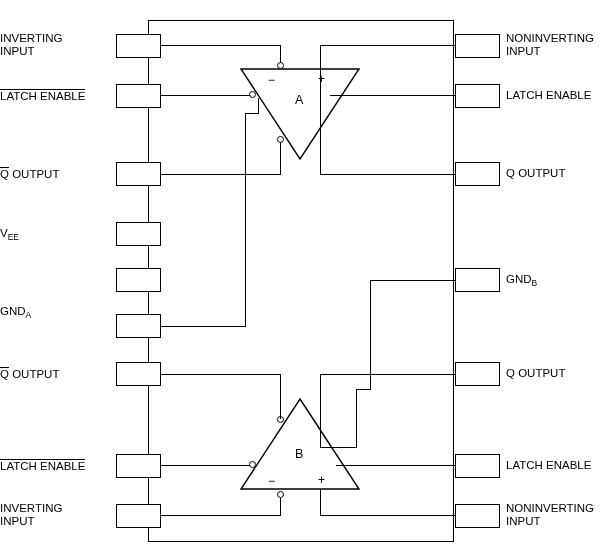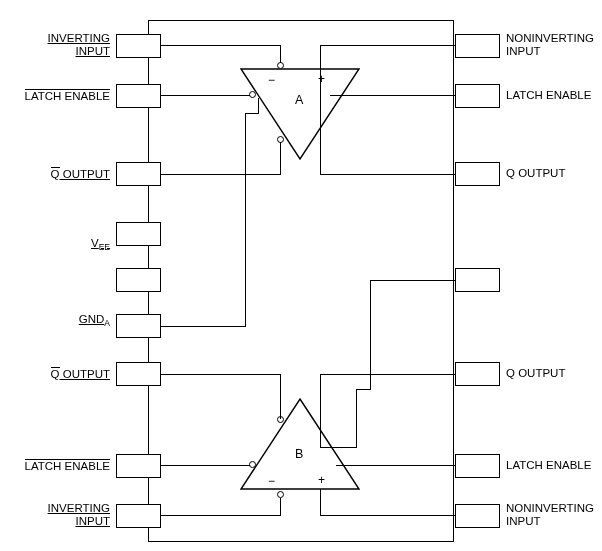--- a/index.html
+++ b/index.html
@@ -29,21 +29,21 @@
     background: #ffffff;
     box-sizing: border-box;
   }
   .lbl {
     position: absolute;
     font-size: 11.5px;
     color: #000;
     line-height: 13px;
     white-space: nowrap;
   }
-  .lbl.right { text-align: right; text-decoration: underline; }
+  .lbl.right { text-align: left; }
   .lbl.left  { text-align: left; }
   .ovl { border-top: 1.1px solid #000; padding-top: 0px; display: inline-block; }
   .sub { font-size: 8.5px; vertical-align: sub; }
   .wire {
     position: absolute;
     background: #000;
   }
   .wire.h { height: 1.2px; }
   .wire.v { width: 1.2px; }
   .bubble {
@@ -102,26 +102,26 @@
   </div>
 
   <div class="lbl right" style="left:0px; top:89px; width:110px;">
     <span class="ovl">LATCH ENABLE</span>
   </div>
 
   <div class="lbl right" style="left:0px; top:167px; width:110px;">
     <span class="ovl">Q</span><span>&nbsp;OUTPUT</span>
   </div>
 
-  <div class="lbl right" style="left:0px; top:237px; width:110px;">
+  <div class="lbl right" style="left:0px; top:227px; width:110px;">
     <span>V</span><span class="sub">EE</span>
   </div>
 
 
-  <div class="lbl right" style="left:0px; top:313px; width:110px;">
+  <div class="lbl right" style="left:0px; top:305px; width:110px;">
     <span>GND</span><span class="sub">A</span>
   </div>
 
   <div class="lbl right" style="left:0px; top:367px; width:110px;">
     <span class="ovl">Q</span><span>&nbsp;OUTPUT</span>
   </div>
 
   <div class="lbl right" style="left:0px; top:459px; width:110px;">
     <span class="ovl">LATCH ENABLE</span>
   </div>
@@ -137,20 +137,23 @@
   </div>
 
   <div class="lbl left" style="left:506px; top:89px; width:96px;">
     <span>LATCH ENABLE</span>
   </div>
 
   <div class="lbl left" style="left:506px; top:167px; width:96px;">
     <span>Q OUTPUT</span>
   </div>
 
+  <div class="lbl left" style="left:506px; top:273px; width:96px;">
+    <span>GND</span><span class="sub">B</span>
+  </div>
 
   <div class="lbl left" style="left:506px; top:367px; width:96px;">
     <span>Q OUTPUT</span>
   </div>
 
   <div class="lbl left" style="left:506px; top:459px; width:96px;">
     <span>LATCH ENABLE</span>
   </div>
 
   <div class="lbl left" style="left:506px; top:502px; width:96px;">

